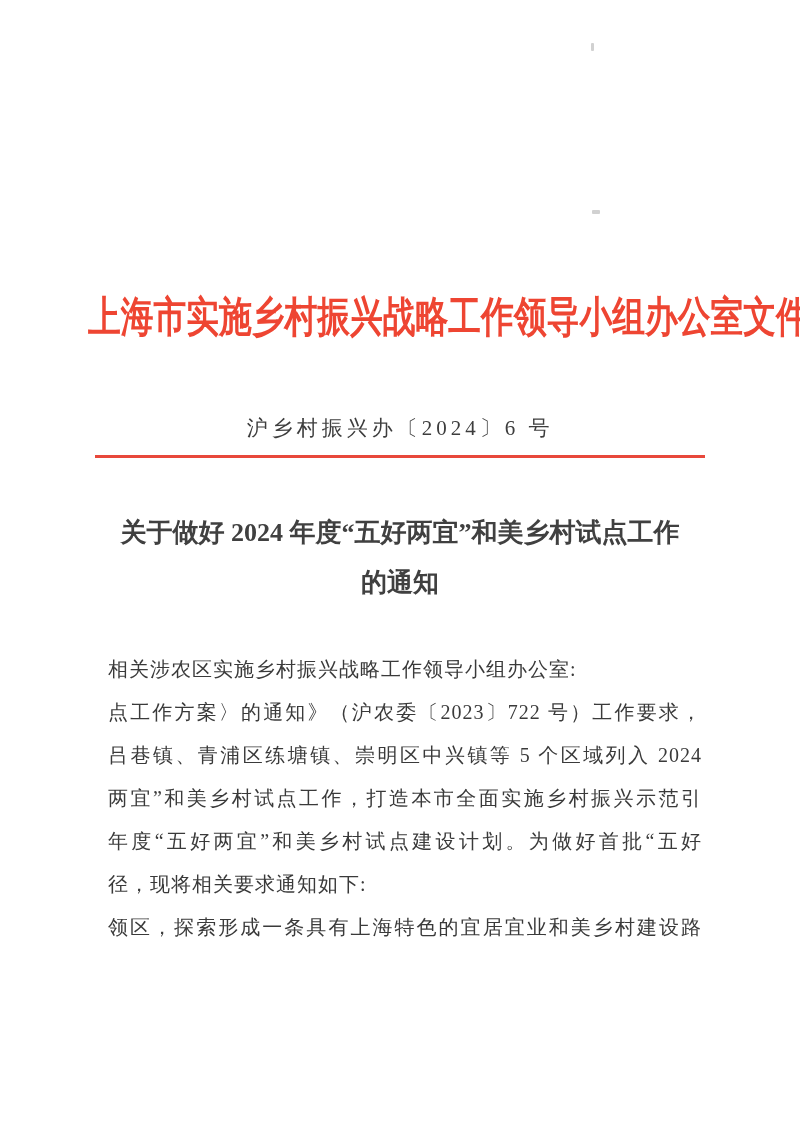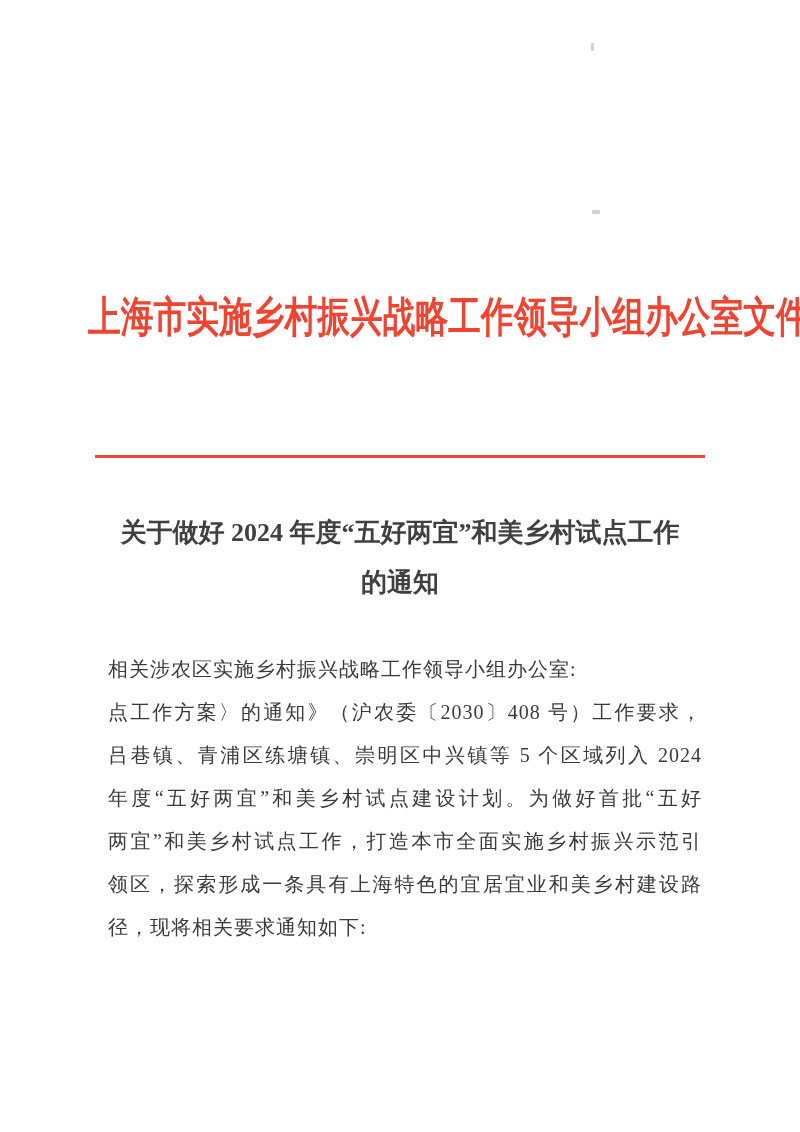--- a/index.html
+++ b/index.html
@@ -105,33 +105,34 @@
 </head>
 <body>
 
 <div class="page">
 
   <div class="scan-artifact artifact-1"></div>
   <div class="scan-artifact artifact-2"></div>
 
   <div class="org-title">上海市实施乡村振兴战略工作领导小组办公室文件</div>
 
+  <div class="doc-number">沪乡村振兴办〔2024〕6 号</div>
 
   <div class="red-divider"></div>
 
   <div class="doc-title">
     <div>关于做好 2024 年度“五好两宜”和美乡村试点工作</div>
     <div>的通知</div>
   </div>
 
   <div class="body-text">
     <div class="body-line salutation">相关涉农区实施乡村振兴战略工作领导小组办公室:</div>
-    <div class="body-line">点工作方案〉的通知》（沪农委〔2030〕408 号）工作要求，</div>
+    <div class="body-line">点工作方案〉的通知》（沪农委〔2023〕722 号）工作要求，</div>
     <div class="body-line">吕巷镇、青浦区练塘镇、崇明区中兴镇等 5 个区域列入 2024</div>
+    <div class="body-line">两宜”和美乡村试点工作，打造本市全面实施乡村振兴示范引</div>
     <div class="body-line">年度“五好两宜”和美乡村试点建设计划。为做好首批“五好</div>
-    <div class="body-line">两宜”和美乡村试点工作，打造本市全面实施乡村振兴示范引</div>
+    <div class="body-line last-line">径，现将相关要求通知如下:</div>
     <div class="body-line">领区，探索形成一条具有上海特色的宜居宜业和美乡村建设路</div>
-    <div class="body-line last-line">径，现将相关要求通知如下:</div>
   </div>
 
   <div class="page-number">- 1 -</div>
 
 </div>
 
 </body></html>

